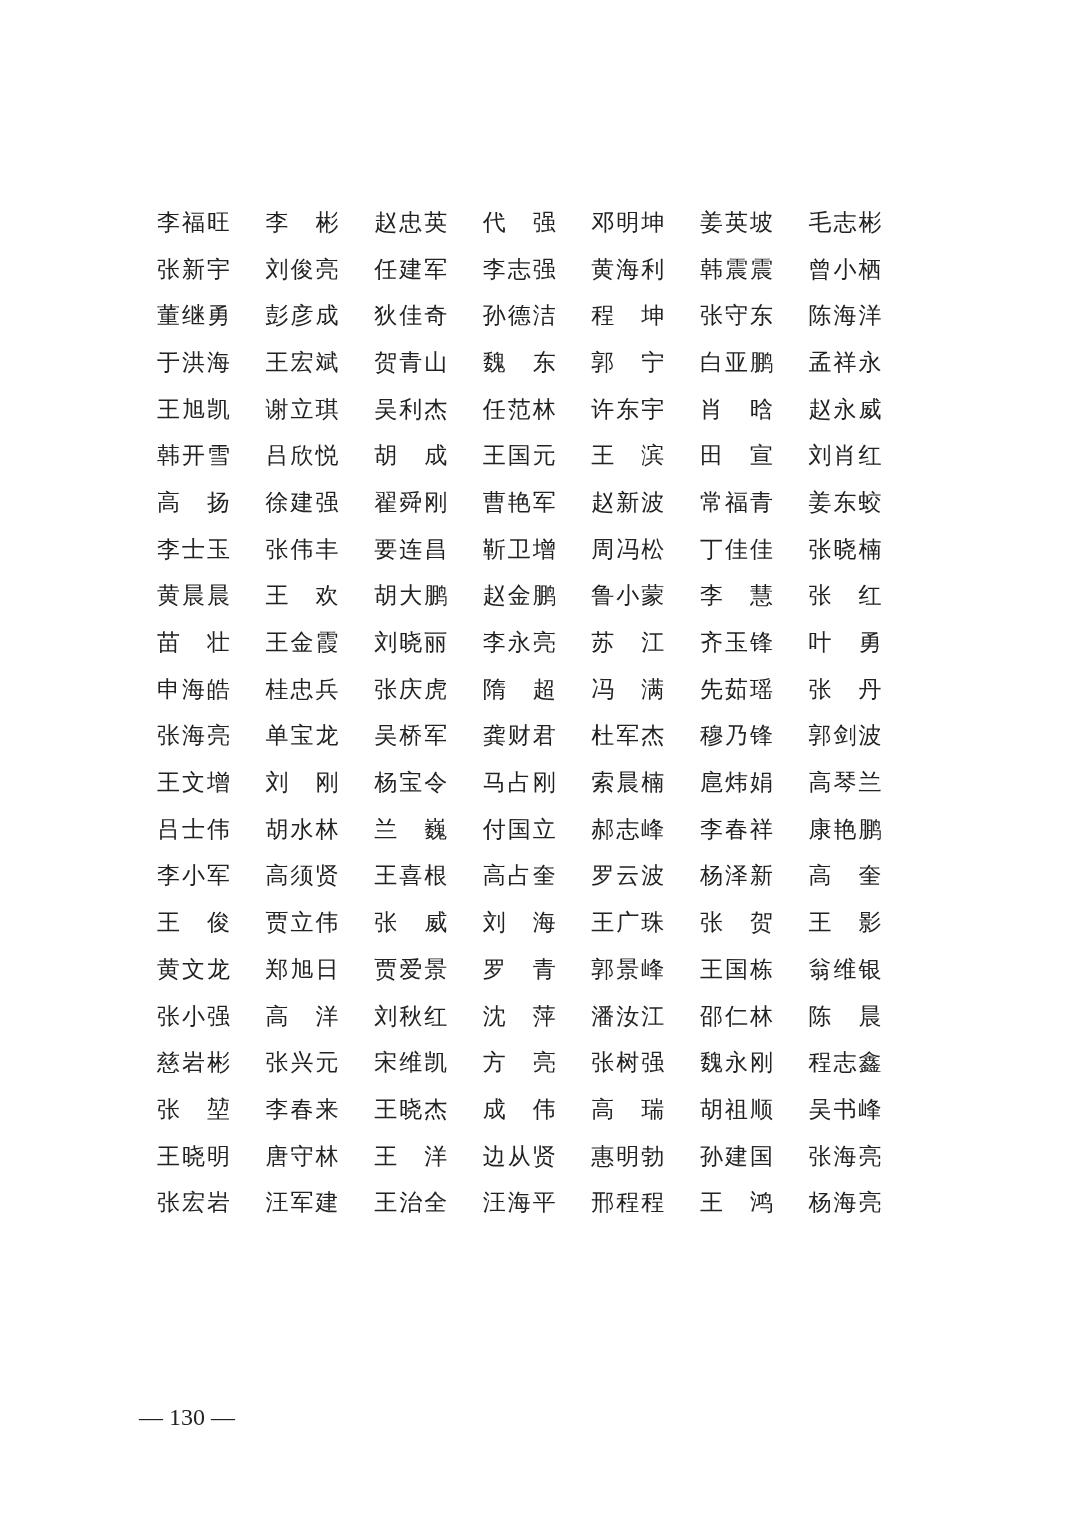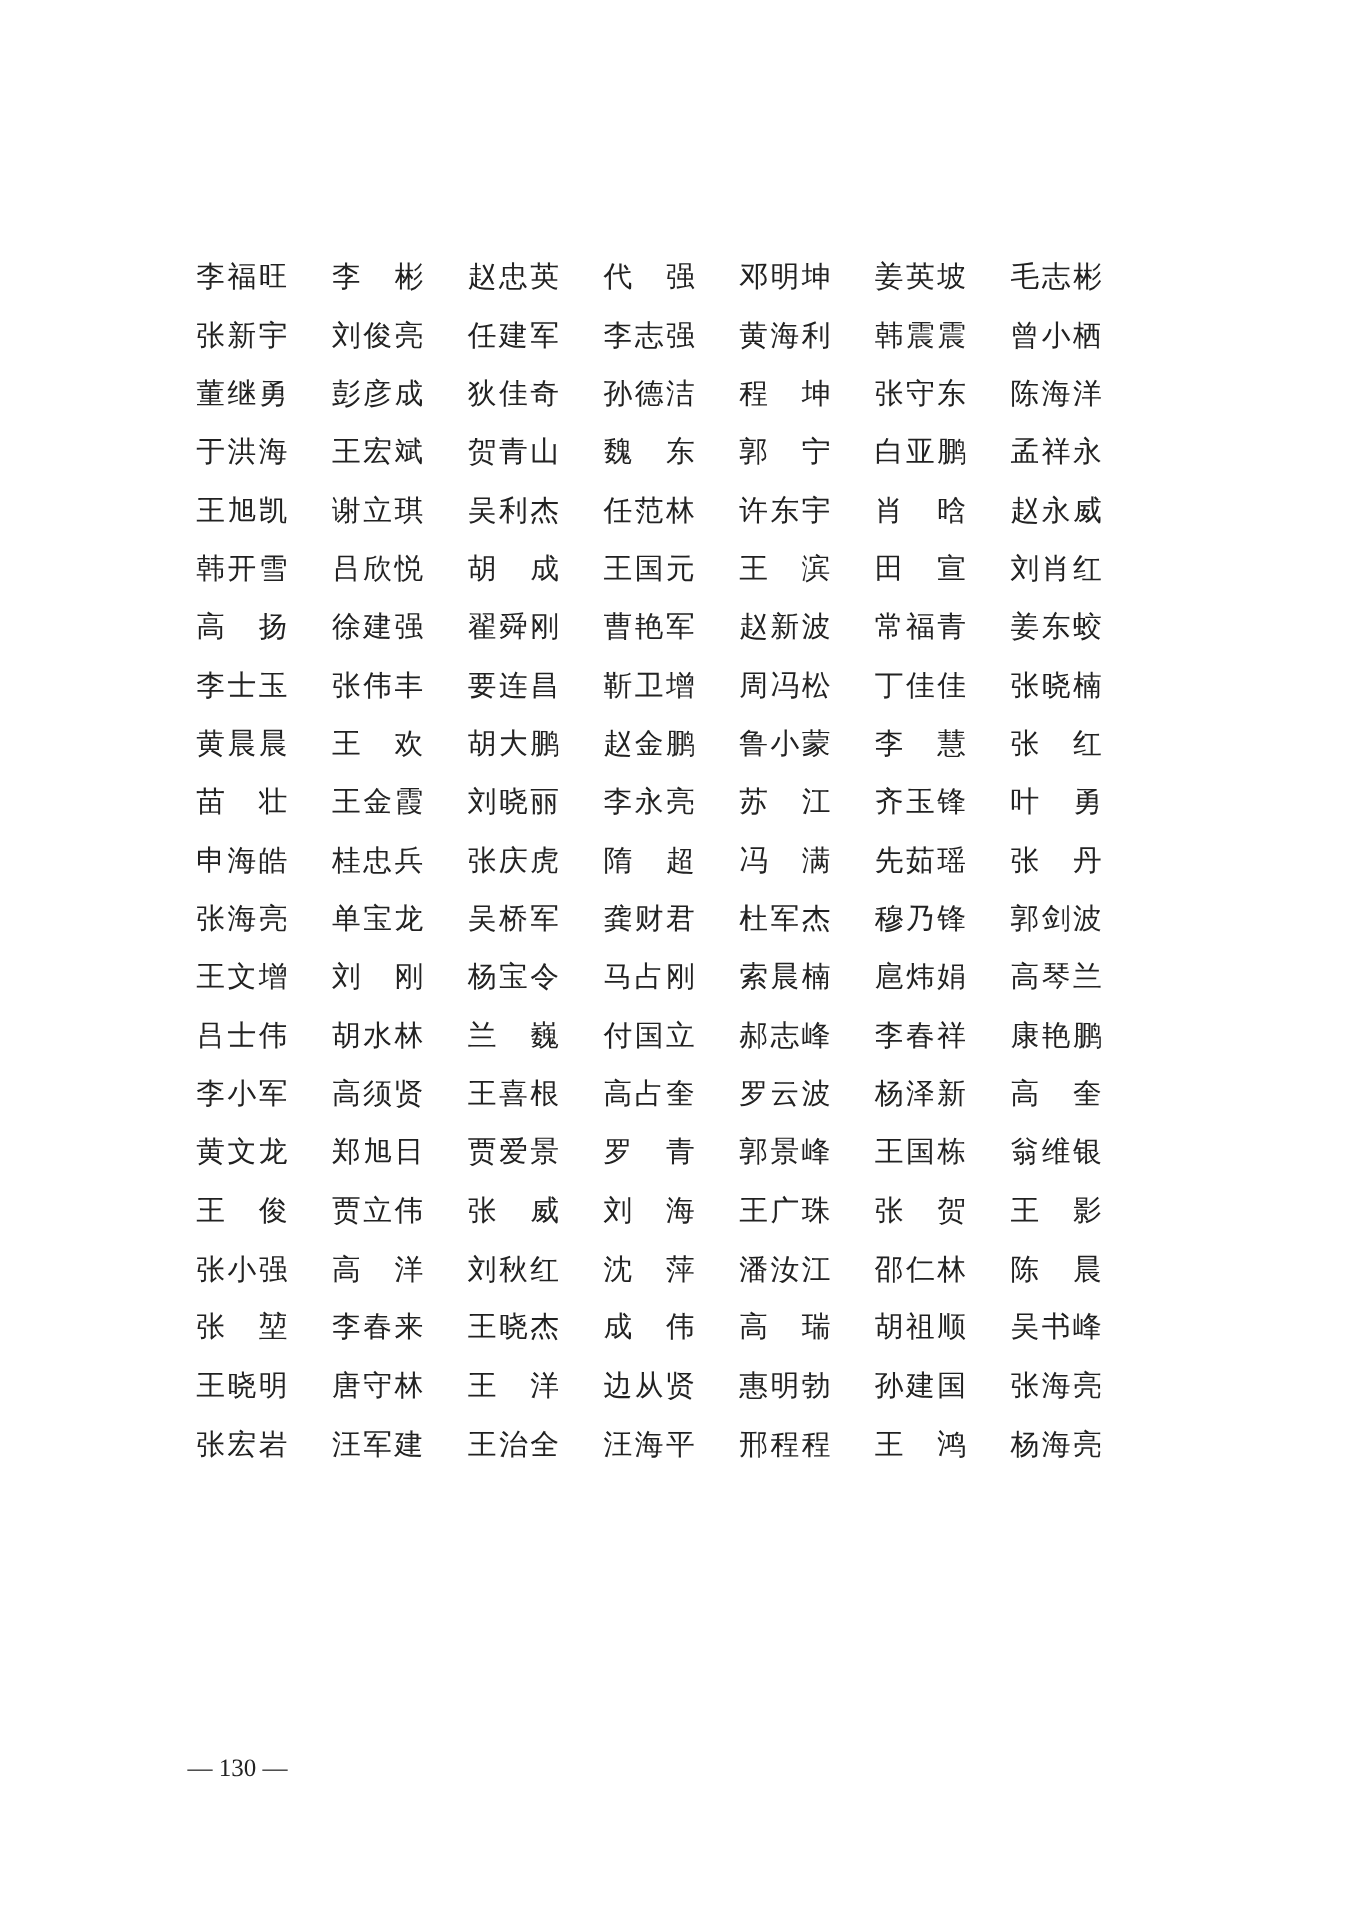--- a/index.html
+++ b/index.html
@@ -1,21 +1,21 @@
 <!DOCTYPE html>
 <html><head>
 <meta charset="utf-8">
 <style>
   html, body { margin: 0; padding: 0; background: #ffffff; }
   body { width: 1080px; height: 1527px; position: relative; overflow: hidden;
          font-family: "DejaVu Serif", "Liberation Serif", serif; color: #222; }
   .name-grid { position: absolute; left: 157px; top: 199px; width: 760px; }
   .name-row { display: flex; height: 46.7px; align-items: center; }
   .name-cell { width: 113.5px; font-size: 23px; letter-spacing: 2px; white-space: pre; line-height: 1; }
-  .page-number { position: absolute; left: 150px; top: 1404px; font-size: 20px;
+  .page-number { position: absolute; left: 139px; top: 1404px; font-size: 24px;
                  font-family: "Liberation Serif", serif; color: #222; white-space: pre; }
 </style>
 </head>
 <body>
 
 <div class="name-grid" id="grid">
     <div class="name-row">
       <div class="name-cell">李福旺</div>
       <div class="name-cell">李　彬</div>
       <div class="name-cell">赵忠英</div>
@@ -144,47 +144,56 @@
     <div class="name-row">
       <div class="name-cell">李小军</div>
       <div class="name-cell">高须贤</div>
       <div class="name-cell">王喜根</div>
       <div class="name-cell">高占奎</div>
       <div class="name-cell">罗云波</div>
       <div class="name-cell">杨泽新</div>
       <div class="name-cell">高　奎</div>
     </div>
     <div class="name-row">
+      <div class="name-cell">王　俊</div>
+      <div class="name-cell">贾立伟</div>
+      <div class="name-cell">张　威</div>
+      <div class="name-cell">刘　海</div>
+      <div class="name-cell">王广珠</div>
+      <div class="name-cell">张　贺</div>
+      <div class="name-cell">王　影</div>
+    </div>
+    <div class="name-row">
       <div class="name-cell">黄文龙</div>
       <div class="name-cell">郑旭日</div>
       <div class="name-cell">贾爱景</div>
       <div class="name-cell">罗　青</div>
       <div class="name-cell">郭景峰</div>
       <div class="name-cell">王国栋</div>
       <div class="name-cell">翁维银</div>
     </div>
     <div class="name-row">
-      <div class="name-cell">王　俊</div>
-      <div class="name-cell">贾立伟</div>
-      <div class="name-cell">张　威</div>
-      <div class="name-cell">刘　海</div>
-      <div class="name-cell">王广珠</div>
-      <div class="name-cell">张　贺</div>
-      <div class="name-cell">王　影</div>
-    </div>
-    <div class="name-row">
       <div class="name-cell">张小强</div>
       <div class="name-cell">高　洋</div>
       <div class="name-cell">刘秋红</div>
       <div class="name-cell">沈　萍</div>
       <div class="name-cell">潘汝江</div>
       <div class="name-cell">邵仁林</div>
       <div class="name-cell">陈　晨</div>
     </div>
     <div class="name-row">
+      <div class="name-cell">慈岩彬</div>
+      <div class="name-cell">张兴元</div>
+      <div class="name-cell">宋维凯</div>
+      <div class="name-cell">方　亮</div>
+      <div class="name-cell">张树强</div>
+      <div class="name-cell">魏永刚</div>
+      <div class="name-cell">程志鑫</div>
+    </div>
+    <div class="name-row">
       <div class="name-cell">张　堃</div>
       <div class="name-cell">李春来</div>
       <div class="name-cell">王晓杰</div>
       <div class="name-cell">成　伟</div>
       <div class="name-cell">高　瑞</div>
       <div class="name-cell">胡祖顺</div>
       <div class="name-cell">吴书峰</div>
     </div>
     <div class="name-row">
       <div class="name-cell">王晓明</div>

